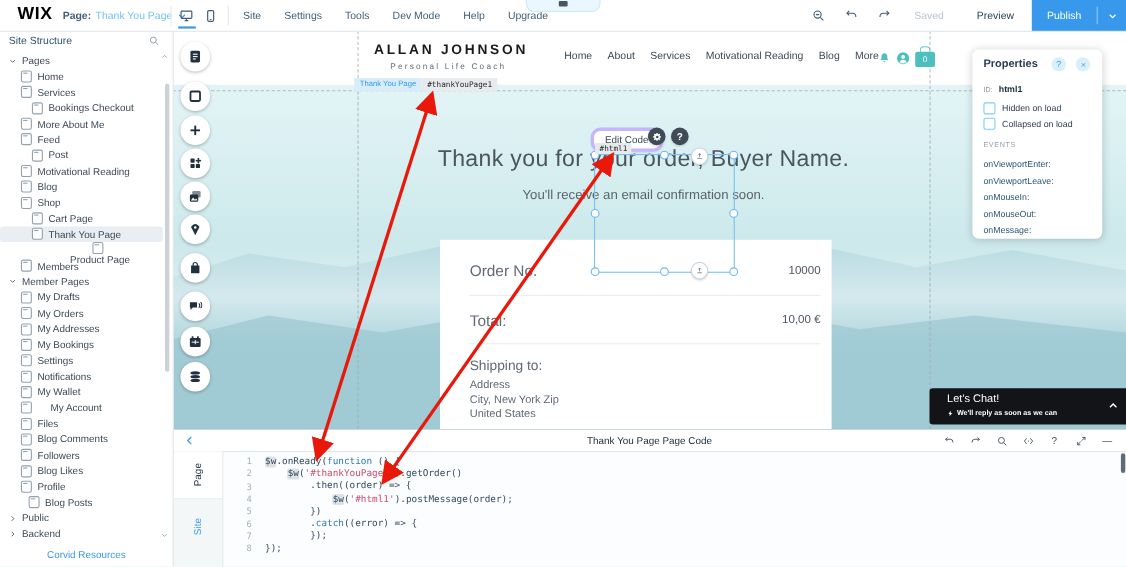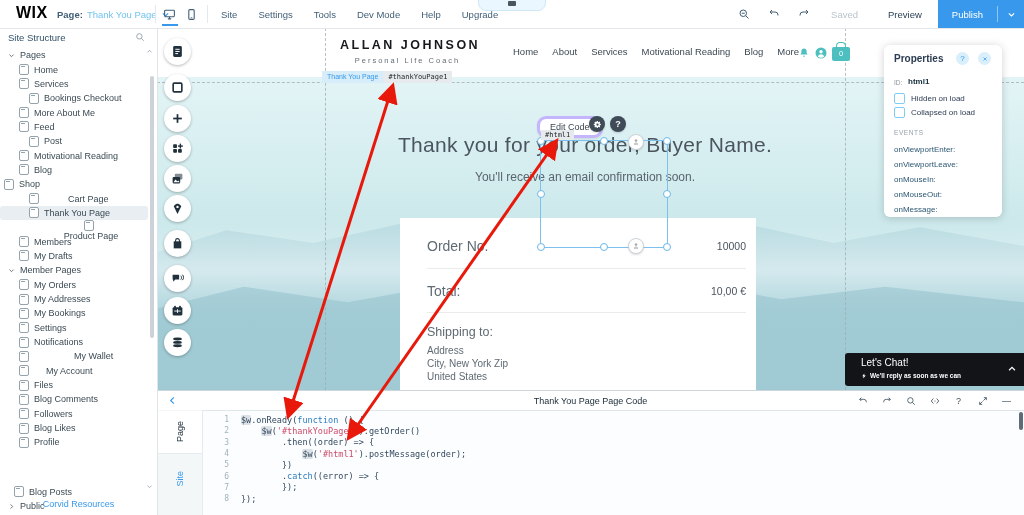--- a/index.html
+++ b/index.html
@@ -303,27 +303,27 @@
           <i></i>
         </span>
         <span class="tlabel">Motivational Reading</span>
       </div>
       <div class="trow" style="padding-left: 19px;">
         <span class="pgico">
           <i></i>
         </span>
         <span class="tlabel">Blog</span>
       </div>
-      <div class="trow" style="padding-left: 4px; text-align: center;">
+      <div class="trow" style="padding-left: 19px; text-align: center;">
         <span class="pgico">
           <i></i>
         </span>
         <span class="tlabel">Shop</span>
       </div>
-      <div class="trow" style="padding-left: 29px; gap: 24px;">
+      <div class="trow" style="padding-left: 29px;">
         <span class="pgico">
           <i></i>
         </span>
         <span class="tlabel">Cart Page</span>
       </div>
       <div class="trow sel" style="padding-left: 29px;">
         <span class="pgico">
           <i></i>
         </span>
         <span class="tlabel">Thank You Page</span>
@@ -332,39 +332,39 @@
         <span class="pgico">
           <i></i>
         </span>
         <span class="tlabel">Product Page</span>
       </div>
       <div class="trow" style="padding-left: 19px;">
         <span class="pgico">
           <i></i>
         </span>
         <span class="tlabel">Members</span>
-      </div>
-      <div class="trow" style="padding-left: 19px;">
-        <span class="pgico">
-          <i></i>
-        </span>
-        <span class="tlabel">My Drafts</span>
       </div>
       <div class="trow" style="padding-left: 8px;">
         <span class="chev i">
           <svg viewBox="0 0 24 24">
             <path d="M5 9l7 7 7-7" fill="none" stroke="currentColor" stroke-width="3"></path>
           </svg>
         </span>
         <span class="tlabel">Member Pages</span>
       </div>
       <div class="trow" style="padding-left: 19px;">
         <span class="pgico">
           <i></i>
         </span>
+        <span class="tlabel">My Drafts</span>
+      </div>
+      <div class="trow" style="padding-left: 19px;">
+        <span class="pgico">
+          <i></i>
+        </span>
         <span class="tlabel">My Orders</span>
       </div>
       <div class="trow" style="padding-left: 19px;">
         <span class="pgico">
           <i></i>
         </span>
         <span class="tlabel">My Addresses</span>
       </div>
       <div class="trow" style="padding-left: 19px;">
         <span class="pgico">
@@ -377,21 +377,21 @@
           <i></i>
         </span>
         <span class="tlabel">Settings</span>
       </div>
       <div class="trow" style="padding-left: 19px;">
         <span class="pgico">
           <i></i>
         </span>
         <span class="tlabel">Notifications</span>
       </div>
-      <div class="trow" style="padding-left: 19px; gap: 40px;">
+      <div class="trow" style="padding-left: 19px;">
         <span class="pgico">
           <i></i>
         </span>
         <span class="tlabel">My Wallet</span>
       </div>
       <div class="trow" style="padding-left: 19px; gap: 12px;">
         <span class="pgico">
           <i></i>
         </span>
         <span class="tlabel">My Account</span>
@@ -419,21 +419,21 @@
           <i></i>
         </span>
         <span class="tlabel">Blog Likes</span>
       </div>
       <div class="trow" style="padding-left: 19px;">
         <span class="pgico">
           <i></i>
         </span>
         <span class="tlabel">Profile</span>
       </div>
-      <div class="trow" style="padding-left: 14px; margin-top: 35px;">
+      <div class="trow" style="padding-left: 26px;">
         <span class="pgico">
           <i></i>
         </span>
         <span class="tlabel">Blog Posts</span>
       </div>
       <div class="trow" style="padding-left: 8px;">
         <span class="chev i">
           <svg viewBox="0 0 24 24">
             <path d="M9 5l7 7-7 7" fill="none" stroke="currentColor" stroke-width="3"></path>
           </svg>

